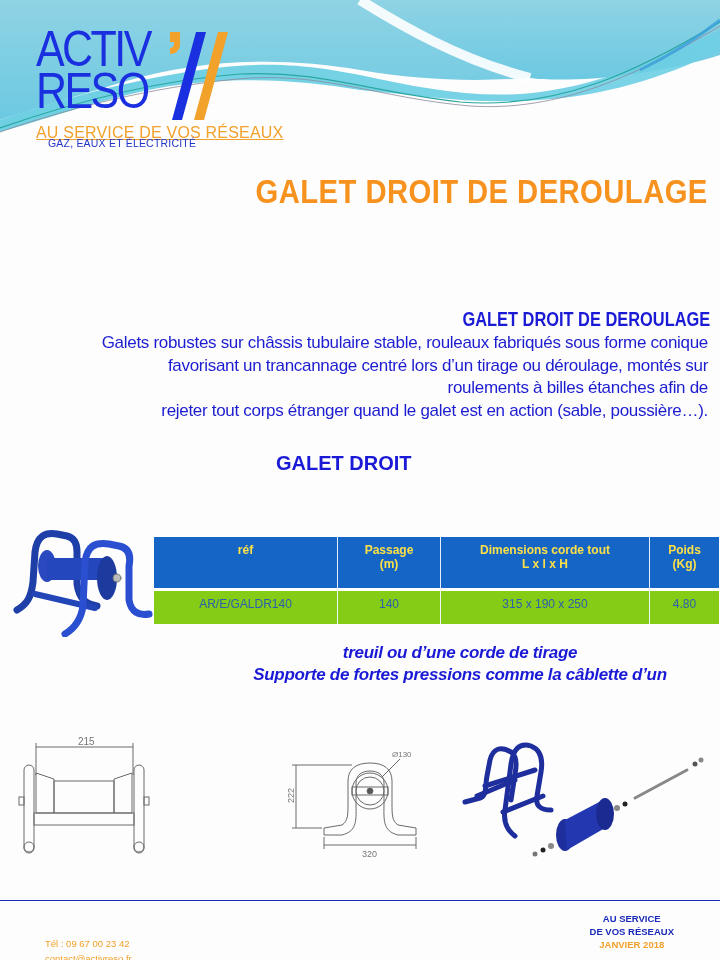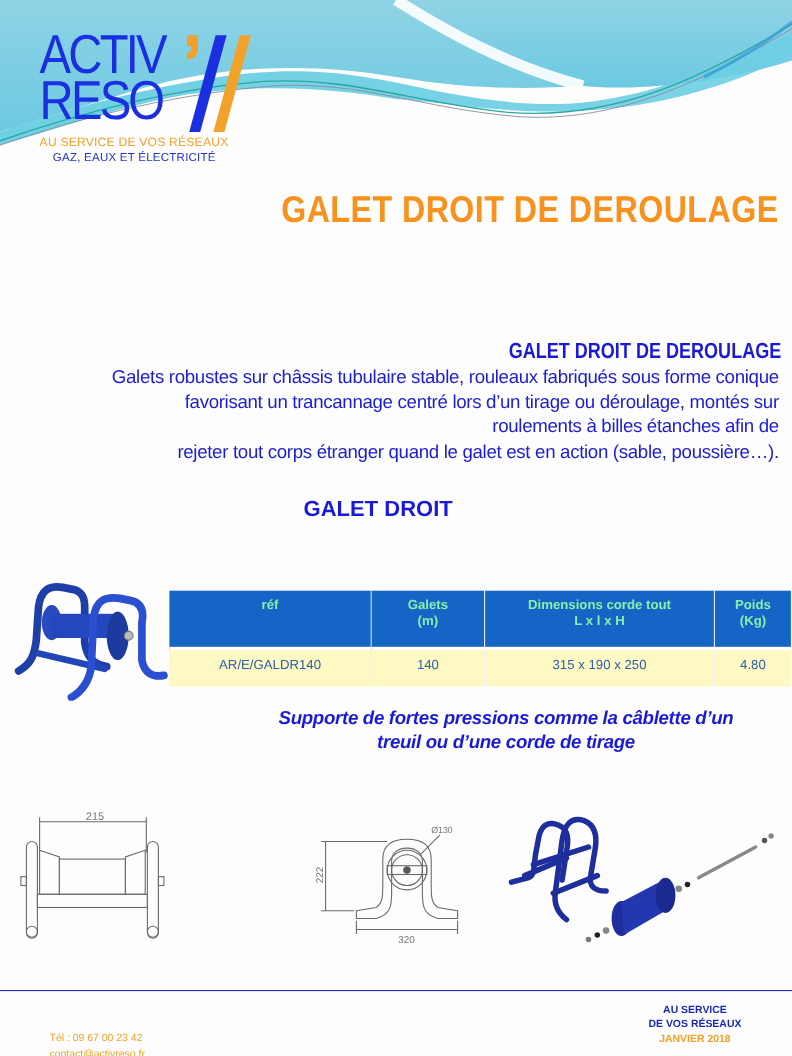--- a/index.html
+++ b/index.html
@@ -10,21 +10,21 @@
 
   .logo { position: absolute; left: 36px; top: 26px; width: 190px; height: 125px; }
   .logo-word {
     position: absolute; left: 0; font-family: "Liberation Sans Narrow", "Liberation Sans", sans-serif;
     color: #1a2fe0; font-size: 50px; line-height: 46px; letter-spacing: -3px;
     transform: scaleX(0.86); transform-origin: left top; font-weight: normal;
   }
   .logo-activ { top: 0; }
   .logo-reso { top: 42px; }
   .logo-slashes { position: absolute; left: 130px; top: 4px; width: 64px; height: 90px; }
-  .logo-tag1 { position: absolute; left: 0; top: 98px; font-size: 11px; color: #f2a12a; letter-spacing: 0.2px; white-space: nowrap; }
+  .logo-tag1 { position: absolute; left: 0; top: 98px; font-size: 16px; color: #f2a12a; letter-spacing: 0.2px; white-space: nowrap; text-decoration: underline; }
   .logo-tag2 { position: absolute; left: 12px; top: 111px; font-size: 10.5px; color: #2434c8; letter-spacing: 0.2px; white-space: nowrap; }
 
   .main-title {
     position: absolute; right: 12px; top: 172px; color: #f7921e;
     font-size: 34px; font-weight: bold; letter-spacing: 0.5px;
     transform: scaleX(0.86); transform-origin: right top; white-space: nowrap;
   }
 
   .sub-title {
     position: absolute; right: 10px; top: 308px; color: #1a1ad6;
@@ -38,26 +38,26 @@
 
   .section-title {
     position: absolute; left: 276px; top: 452px; color: #1a1ad6;
     font-size: 20px; font-weight: bold; white-space: nowrap; text-align: center;
   }
 
   .product-photo { position: absolute; left: 5px; top: 522px; width: 148px; height: 115px; }
 
   .spec-table { position: absolute; left: 154px; top: 537px; border-collapse: separate; border-spacing: 0; }
   .spec-table th {
-    background: #1565c6; color: #86efac; font-size: 12px; font-weight: bold;
+    background: #1565c6; color: #fde047; font-size: 12px; font-weight: bold;
     vertical-align: top; padding-top: 6px; height: 54px; line-height: 14px; text-align: center;
     border-right: 1px solid #e8eef8; border-bottom: 3px solid #fff;
   }
   .spec-table td {
-    background: #fef9c3; color: #2d5fae; font-size: 12px; text-align: center;
+    background: #84cc16; color: #2d5fae; font-size: 12px; text-align: center;
     height: 33px; vertical-align: top; padding-top: 6px; border-right: 1px solid #eef2fa;
   }
   .spec-table .c1 { width: 184px; }
   .spec-table .c2 { width: 103px; }
   .spec-table .c3 { width: 209px; }
   .spec-table .c4 { width: 69px; border-right: none; }
 
   .note {
     position: absolute; left: 200px; top: 642px; width: 520px; text-align: center;
     color: #1a1ad6; font-size: 17px; font-weight: bold; font-style: italic; line-height: 22px; letter-spacing: -0.3px;
@@ -137,38 +137,38 @@
     <path d="M30,72 L90,86" stroke="#2245b8" stroke-width="6"></path>
 
     <path d="M60,112 C70,106 76,98 78,84 L80,40 C82,24 90,20 104,22 L114,24 C124,26 126,34 124,44 L124,78 C126,90 134,94 144,92" stroke="#2a4fd0" stroke-width="7"></path>
   </g>
 </svg>
 
 <table class="spec-table">
   <thead>
     <tr>
       <th class="c1"><span>réf</span></th>
-      <th class="c2"><span>Galets</span><br><span>(m)</span></th>
+      <th class="c2"><span>Passage</span><br><span>(m)</span></th>
       <th class="c3"><span>Dimensions corde tout</span><br><span>L x l x H</span></th>
       <th class="c4"><span>Poids</span><br><span>(Kg)</span></th>
     </tr>
   </thead>
   <tbody>
     <tr>
       <td class="c1">AR/E/GALDR140</td>
       <td class="c2">140</td>
       <td class="c3">315  x 190  x 250</td>
       <td class="c4">4.80</td>
     </tr>
   </tbody>
 </table>
 
 <div class="note">
+  <div>treuil ou d’une corde de tirage</div>
   <div>Supporte de fortes pressions comme  la câblette d’un</div>
-  <div>treuil ou d’une corde de tirage</div>
 </div>
 
 <svg class="drawing drawing-front" viewBox="0 0 160 125" fill="none" stroke="#6a6a6a" stroke-width="1">
   <line x1="28" y1="12" x2="125" y2="12"></line>
   <line x1="28" y1="8" x2="28" y2="40"></line>
   <line x1="125" y1="8" x2="125" y2="40"></line>
   <text x="70" y="10" font-size="10" fill="#777" stroke="none" font-family="Liberation Sans, sans-serif">215</text>
   <rect x="16" y="30" width="10" height="88" rx="5"></rect>
   <rect x="126" y="30" width="10" height="88" rx="5"></rect>
   <path d="M28,38 L46,44 L46,78 L28,78 Z"></path>

